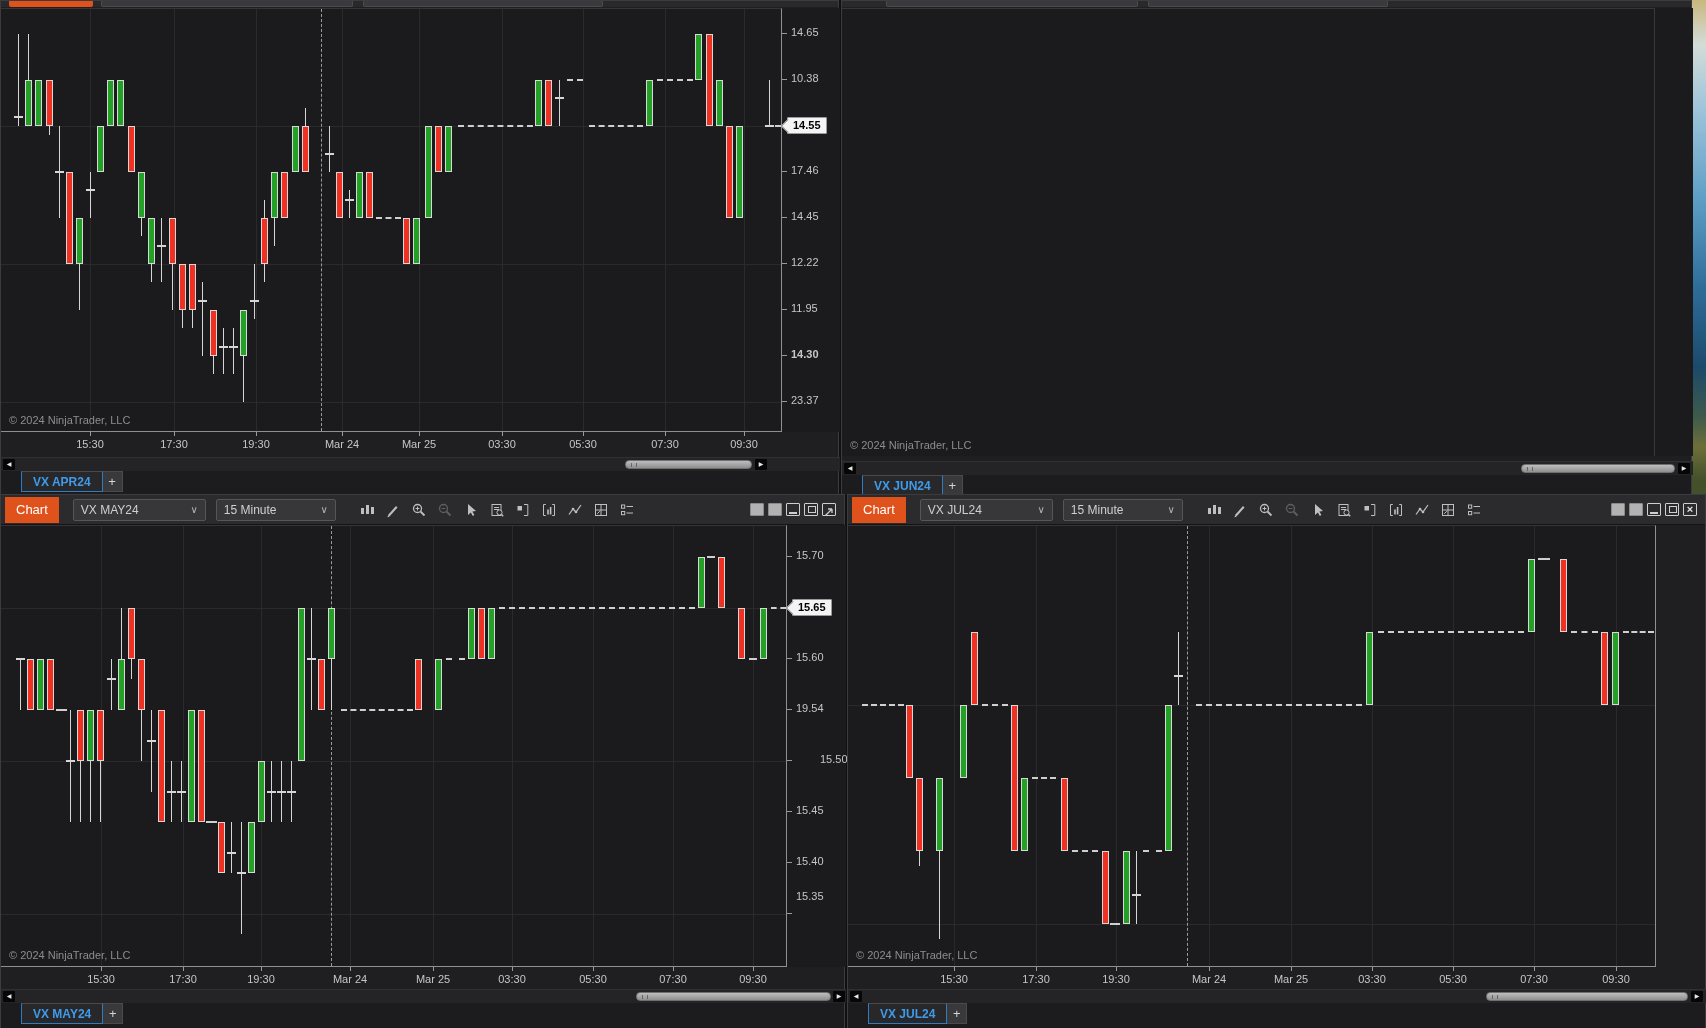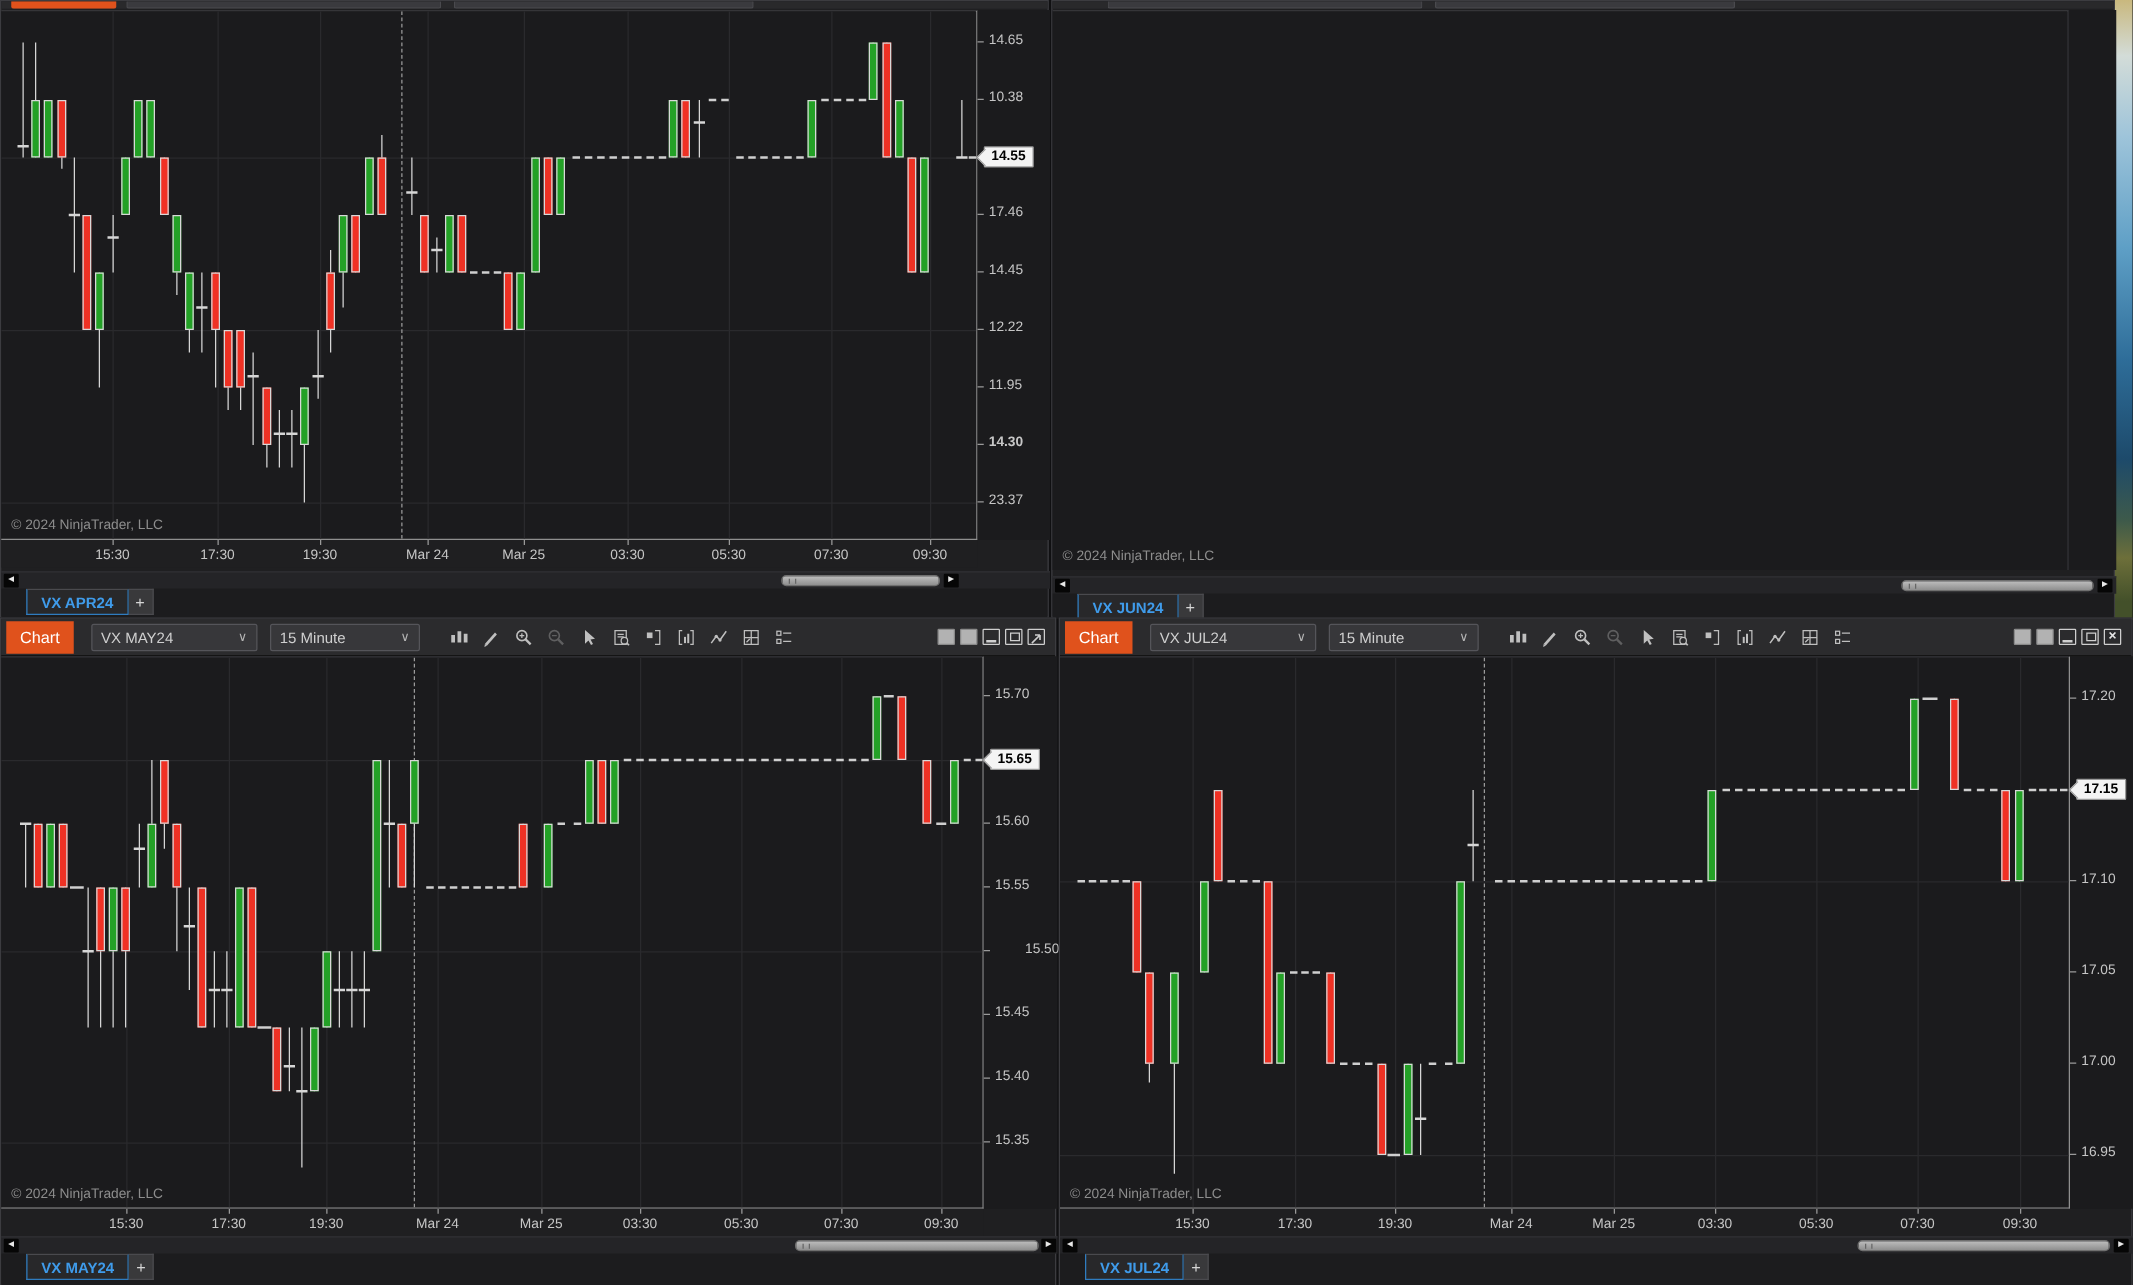--- a/index.html
+++ b/index.html
@@ -484,29 +484,29 @@
         <div class="copyright">© 2024 NinjaTrader, LLC</div>
       </div>
     <div class="yaxis" style="left:786px;width:59px;height:442px;">
         <div class="ytick" style="top: 31px;"></div>
         <div class="ylab" style="top: 24px;">15.70</div>
         <div class="ytick" style="top: 82px;"></div>
         <div class="ylab" style="top: 75px;">15.65</div>
         <div class="ytick" style="top: 133px;"></div>
         <div class="ylab" style="top: 126px;">15.60</div>
         <div class="ytick" style="top: 184px;"></div>
-        <div class="ylab" style="top: 177px;">15.55</div>
+        <div class="ylab" style="top: 177px;">19.54</div>
         <div class="ytick" style="top: 235px;"></div>
         <div class="ylab" style="top: 228px; margin-left: 24px;">15.50</div>
         <div class="ytick" style="top: 286px;"></div>
         <div class="ylab" style="top: 279px;">15.45</div>
         <div class="ytick" style="top: 337px;"></div>
         <div class="ylab" style="top: 330px;">15.40</div>
         <div class="ytick" style="top: 388px;"></div>
-        <div class="ylab" style="top: 381px;">15.35</div>
+        <div class="ylab" style="top: 365px;">15.35</div>
         <div class="pricemark" style="top: 74px;">15.65</div>
       </div>
     <div class="xaxis" style="top:442px;width:786px;height:22px;">
         <div class="xtick" style="left: 100px;"></div>
         <div class="xlab" style="left: 100px;">15:30</div>
         <div class="xtick" style="left: 182px;"></div>
         <div class="xlab" style="left: 182px;">17:30</div>
         <div class="xtick" style="left: 260px;"></div>
         <div class="xlab" style="left: 260px;">19:30</div>
         <div class="xtick" style="left: 349px;"></div>
@@ -690,35 +690,20 @@
         <div class="wick" style="left: 683px; top: 33px; height: 73px;"></div>
         <div class="body up" style="left: 680px; top: 33px; height: 73px;"></div>
         <div class="wick" style="left: 715px; top: 33px; height: 73px;"></div>
         <div class="body down" style="left: 712px; top: 33px; height: 73px;"></div>
         <div class="wick" style="left: 756px; top: 106px; height: 73px;"></div>
         <div class="body down" style="left: 753px; top: 106px; height: 73px;"></div>
         <div class="wick" style="left: 767px; top: 106px; height: 73px;"></div>
         <div class="body up" style="left: 764px; top: 106px; height: 73px;"></div>
         <div class="copyright">© 2024 NinjaTrader, LLC</div>
       </div>
-    <div class="yaxis" style="left:808px;width:51px;height:442px;">
-        <div class="ytick" style="top: 33px;"></div>
-        <div class="ylab" style="top: 26px;">17.20</div>
-        <div class="ytick" style="top: 106px;"></div>
-        <div class="ylab" style="top: 99px;">17.15</div>
-        <div class="ytick" style="top: 179px;"></div>
-        <div class="ylab" style="top: 172px;">17.10</div>
-        <div class="ytick" style="top: 252px;"></div>
-        <div class="ylab" style="top: 245px;">17.05</div>
-        <div class="ytick" style="top: 325px;"></div>
-        <div class="ylab" style="top: 318px;">17.00</div>
-        <div class="ytick" style="top: 398px;"></div>
-        <div class="ylab" style="top: 391px;">16.95</div>
-        <div class="pricemark" style="top: 98px;">17.15</div>
-      </div>
     <div class="xaxis" style="top:442px;width:808px;height:22px;">
         <div class="xtick" style="left: 106px;"></div>
         <div class="xlab" style="left: 106px;">15:30</div>
         <div class="xtick" style="left: 188px;"></div>
         <div class="xlab" style="left: 188px;">17:30</div>
         <div class="xtick" style="left: 268px;"></div>
         <div class="xlab" style="left: 268px;">19:30</div>
         <div class="xtick" style="left: 361px;"></div>
         <div class="xlab" style="left: 361px;">Mar 24</div>
         <div class="xtick" style="left: 443px;"></div>

